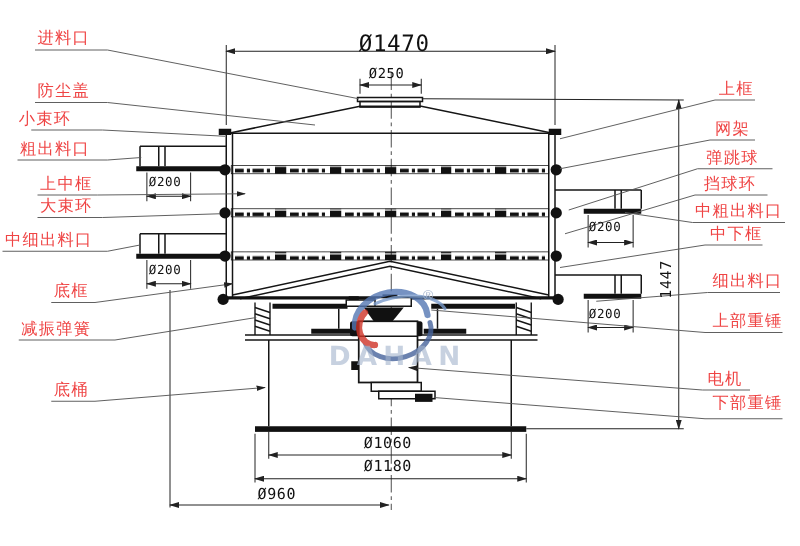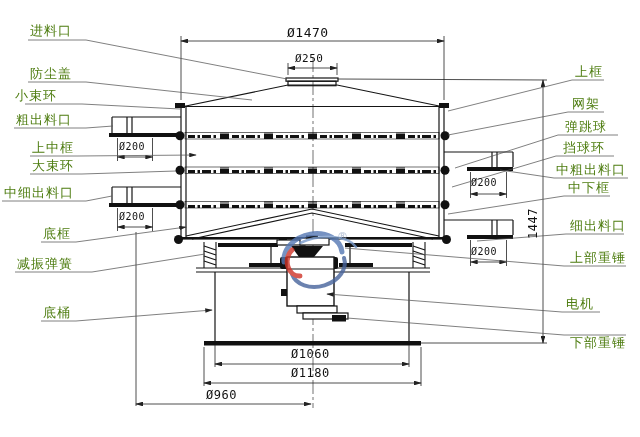--- a/index.html
+++ b/index.html
@@ -1,19 +1,19 @@
 <!DOCTYPE html>
 <html><head>
 <meta charset="utf-8">
 <style>
   html,body{margin:0;padding:0;background:#fff;}
   .canvas{position:relative;width:640px;height:437px;background:#fff;overflow:hidden;
           font-family:"DejaVu Sans",sans-serif;}
   .canvas svg{position:absolute;left:0;top:0;}
-  .lbl{position:absolute;font-size:13px;line-height:15px;color:#4d7c0f;white-space:nowrap;
+  .lbl{position:absolute;font-size:13px;line-height:15px;color:#ef4444;white-space:nowrap;
        font-family:"DejaVu Sans",sans-serif;letter-spacing:1px;}
   .dim{position:absolute;font-size:12px;color:#111;white-space:nowrap;
        font-family:"DejaVu Sans Mono",monospace;letter-spacing:0.5px;}
   .dim.small{font-size:10px;}
   .dim.rot{transform-origin:0 0;transform:rotate(-90deg);}
   .wm-text{position:absolute;left:263px;top:273px;font-size:21px;font-weight:bold;
            letter-spacing:5px;color:rgba(164,180,205,0.62);font-family:"DejaVu Sans",sans-serif;}
   .wm-reg{position:absolute;left:337px;top:230px;font-size:11px;color:rgba(164,180,205,0.85);}
 </style>
 </head>
@@ -234,28 +234,29 @@
 
 <div class="lbl" style="left:575px;top:64px">上框</div>
 <div class="lbl" style="left:572px;top:96px">网架</div>
 <div class="lbl" style="left:565px;top:119px">弹跳球</div>
 <div class="lbl" style="left:563px;top:140px">挡球环</div>
 <div class="lbl" style="left:556px;top:162px">中粗出料口</div>
 <div class="lbl" style="left:568px;top:180px">中下框</div>
 <div class="lbl" style="left:570px;top:218px">细出料口</div>
 <div class="lbl" style="left:570px;top:250px">上部重锤</div>
 <div class="lbl" style="left:566px;top:296px">电机</div>
-<div class="lbl" style="left:570px;top:335px">下部重锤</div>
-
-<div class="dim" style="left:287px;top:25px;font-size:13px">Ø1470</div>
+<div class="lbl" style="left:570px;top:315px">下部重锤</div>
+
+<div class="dim" style="left:287px;top:25px;font-size:18px">Ø1470</div>
 <div class="dim" style="left:295px;top:52px;font-size:11px">Ø250</div>
 <div class="dim small" style="left:119px;top:141px">Ø200</div>
 <div class="dim small" style="left:119px;top:211px">Ø200</div>
 <div class="dim small" style="left:471px;top:177px">Ø200</div>
 <div class="dim small" style="left:471px;top:246px">Ø200</div>
 <div class="dim rot" style="left:526px;top:239px">1447</div>
 <div class="dim" style="left:291px;top:347px">Ø1060</div>
 <div class="dim" style="left:291px;top:366px">Ø1180</div>
 <div class="dim" style="left:206px;top:388px">Ø960</div>
 
+<div class="wm-text">DAHAN</div>
 <div class="wm-reg">®</div>
 
 </div>
 
 </body></html>

